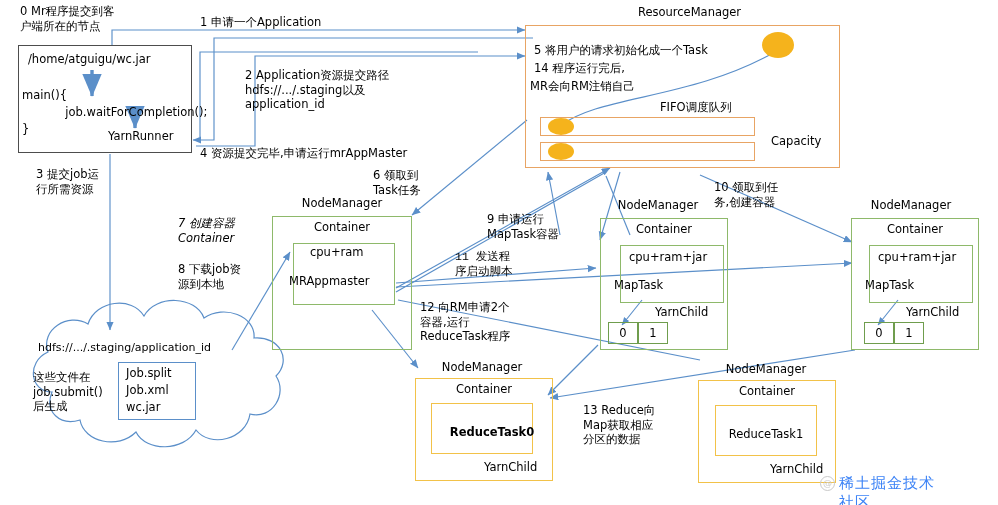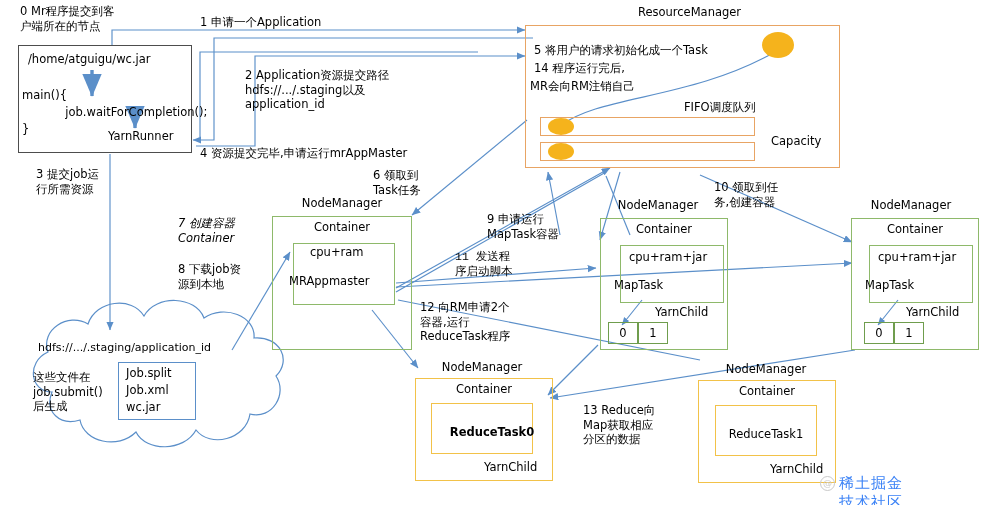--- a/index.html
+++ b/index.html
@@ -1,18 +1,18 @@
 <!DOCTYPE html>
 <html><head>
 <meta charset="utf-8">
 <style>
   html,body{margin:0;padding:0;background:#ffffff;}
   body{width:998px;height:505px;position:relative;overflow:hidden;
        font-family:"DejaVu Sans","Liberation Sans",sans-serif;color:#000;}
-  #stage{position:absolute;left:0;top:0;width:912px;height:505px;}
+  #stage{position:absolute;left:0;top:0;width:912px;height:505px;padding-left:28px;}
   .lbl{position:absolute;font-size:11.5px;line-height:14.5px;white-space:pre;color:#000;}
   .box{position:absolute;box-sizing:border-box;background:transparent;}
   .b-client{border:1.6px solid #4d4d4d;}
   .b-rm{border:1.4px solid #e8a464;}
   .b-q{border:1.4px solid #e8a464;}
   .b-nm-green{border:1.4px solid #8eb96a;}
   .b-cont-green{border:1.4px solid #8eb96a;}
   .b-nm-yellow{border:1.4px solid #f2c249;}
   .b-cont-yellow{border:1.4px solid #f2c249;}
   .b-files{border:1.4px solid #5b8fc9;}
@@ -117,21 +117,21 @@
   <div class="lbl" style="left:583px;top:403px;">13 Reduce向
 Map获取相应
 分区的数据</div>
 
   <div class="ctr" style="left:532px;top:5px;width:315px;text-align:center;">ResourceManager</div>
   <div class="box b-rm" style="left:525px;top:25px;width:315px;height:143px;"></div>
   <div class="lbl" style="left:534px;top:43px;">5 将用户的请求初始化成一个Task</div>
   <div class="lbl" style="left:534px;top:61px;">14 程序运行完后,</div>
   <div class="lbl" style="left:530px;top:79px;">MR会向RM注销自己</div>
   <div class="dot" style="left:762px;top:32px;width:32px;height:26px;"></div>
-  <div class="lbl" style="left:684px;top:100px;">FIFO调度队列</div>
+  <div class="lbl" style="left:660px;top:100px;">FIFO调度队列</div>
   <div class="box b-q" style="left:540px;top:117px;width:215px;height:19px;"></div>
   <div class="dot" style="left:548px;top:118px;width:26px;height:17px;"></div>
   <div class="box b-q" style="left:540px;top:142px;width:215px;height:19px;"></div>
   <div class="dot" style="left:548px;top:143px;width:26px;height:17px;"></div>
   <div class="lbl" style="left:771px;top:134px;">Capacity</div>
 
   <svg style="left:0;top:0;" viewBox="0 0 998 505">
     <path d="M52,392 C30,392 26,362 48,352 C40,330 68,312 88,324
              C96,300 132,296 144,316 C156,294 196,296 204,318
              C224,304 256,316 254,338 C280,336 292,360 276,376

